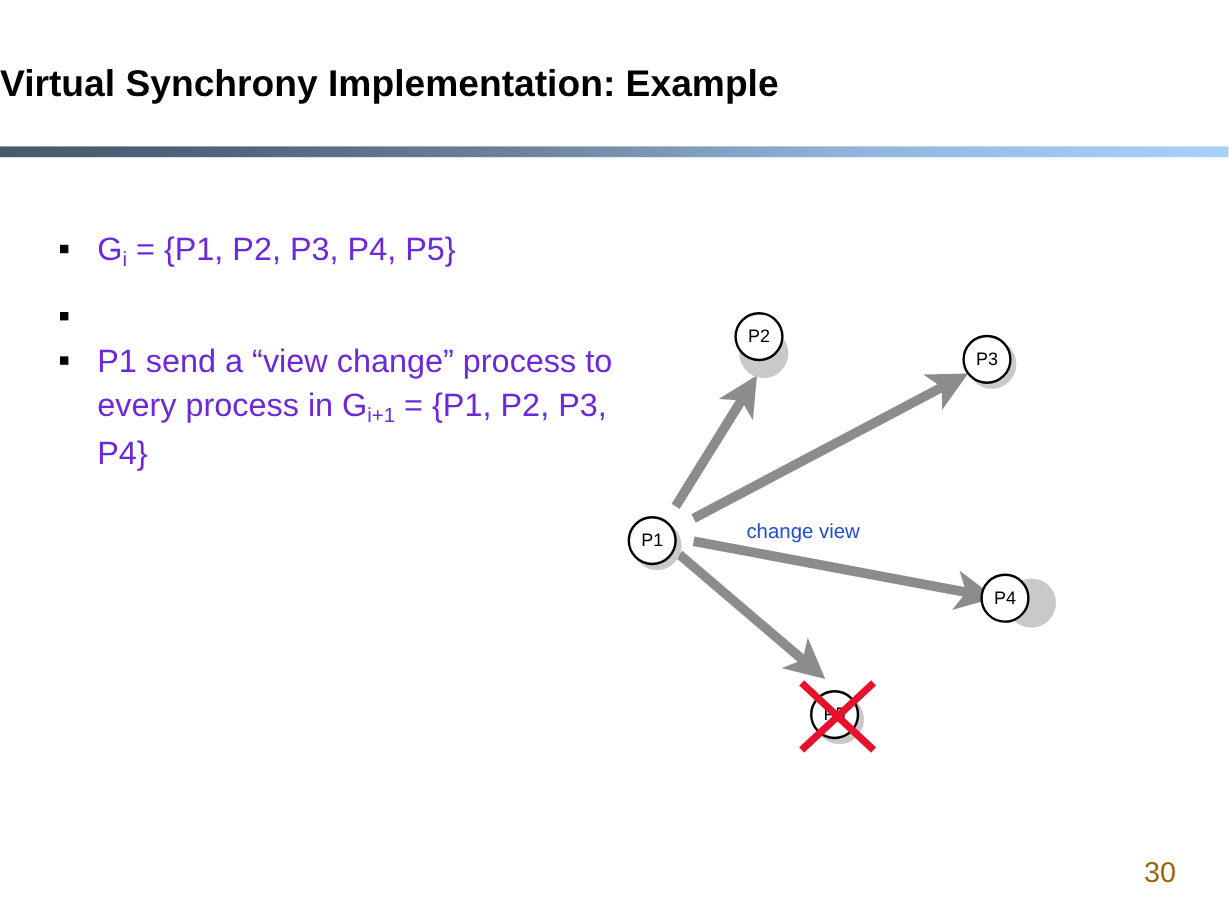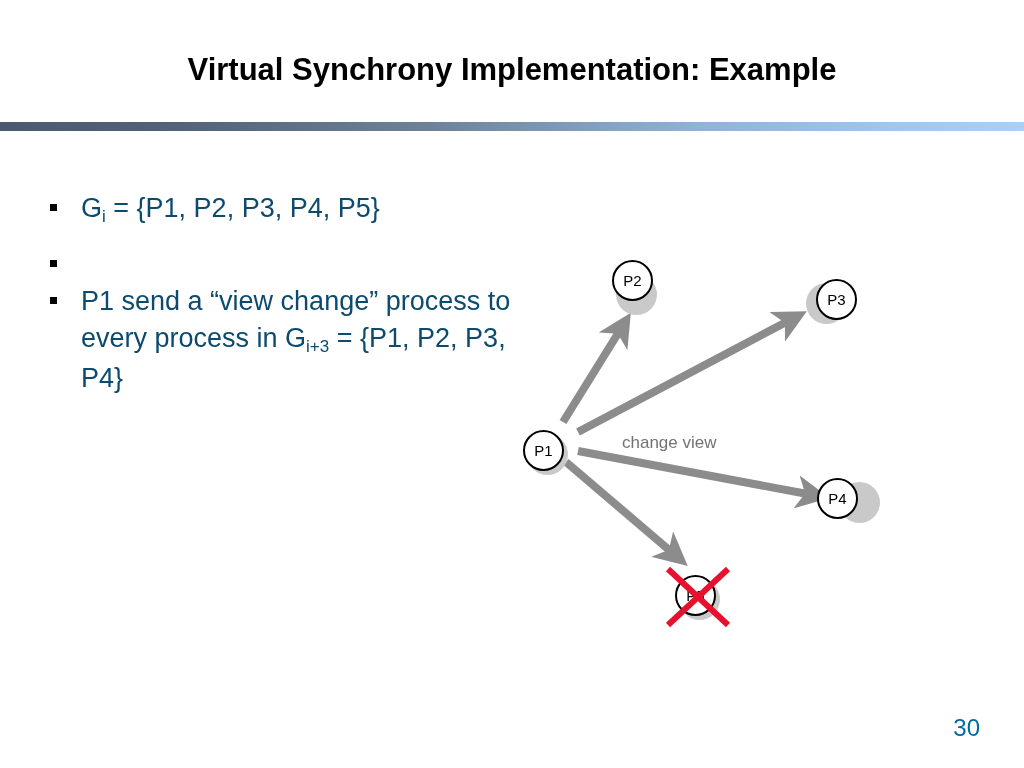--- a/index.html
+++ b/index.html
@@ -15,21 +15,20 @@
     overflow: hidden;
     font-family: "Liberation Sans", sans-serif;
   }
 
   
   #title {
     position: absolute;
     left: 0;
     top: 52px;
     width: 1024px;
-    text-align: center;
     font-size: 31px;
     font-weight: bold;
     color: #000000;
     letter-spacing: 0px;
   }
 
   
   #divider {
     position: absolute;
     left: 0;
@@ -55,21 +54,21 @@
     width: 7px;
     height: 7px;
     background: #000000;
     margin-top: 14px;
     margin-right: 24px;
     flex: 0 0 auto;
   }
   .bullet-text {
     font-size: 27px;
     line-height: 37px;
-    color: #0c4a6e;
+    color: #6d28d9;
   }
   .bullet-text sub {
     font-size: 17px;
     vertical-align: baseline;
     position: relative;
     top: 5px;
   }
 
   
   #diagram {
@@ -105,32 +104,32 @@
     width: 41px;
     height: 41px;
     border-radius: 50%;
     background: #c9c9c9;
     z-index: 2;
   }
 
   #edge-label {
     position: absolute;
     font-size: 17px;
-    color: #737373;
+    color: #1d4ed8;
     white-space: nowrap;
     z-index: 4;
   }
 
   
   #page-number {
     position: absolute;
     right: 44px;
     bottom: 26px;
     font-size: 24px;
-    color: #0369a1;
+    color: #a16207;
   }
 </style>
 </head>
 <body>
 
 <div id="slide">
 
   <div id="title">Virtual Synchrony Implementation: Example</div>
 
   <div id="divider"></div>
@@ -142,21 +141,21 @@
       <div class="bullet-text"><span>G</span><sub>i</sub><span> = {P1, P2, P3, P4, P5}</span></div>
     </div>
 
     <div class="bullet-row">
       <div class="bullet-marker"></div>
     </div>
 
 
     <div class="bullet-row">
       <div class="bullet-marker"></div>
-      <div class="bullet-text"><span>P1 send a “view change” process to every process in  G</span><sub>i+3</sub><span> = {P1, P2, P3, P4}</span></div>
+      <div class="bullet-text"><span>P1 send a “view change” process to every process in  G</span><sub>i+1</sub><span> = {P1, P2, P3, P4}</span></div>
     </div>
 
   </div>
 
   <div id="diagram">
 
     <svg width="420" height="400" viewBox="0 0 420 400">
       <defs>
         <marker id="ah" markerWidth="4.2" markerHeight="4.2" refX="2.1" refY="2.1" orient="auto" markerUnits="strokeWidth">
           <path d="M0,0 L4.2,2.1 L0,4.2 L1.1,2.1 z" fill="#8c8c8c"></path>
@@ -176,21 +175,21 @@
     <div class="node" style="left:23px; top:175px;">
         <span>P1</span>
       </div>
 
     <div class="node-shadow" style="left:116px; top:19px;"></div>
     <div class="node" style="left:112px; top:5px;">
         <span>P2</span>
       </div>
 
     <div class="node-shadow" style="left:306px; top:28px;"></div>
-    <div class="node" style="left:316px; top:24px;text-align:right;">
+    <div class="node" style="left:302px; top:24px;text-align:right;">
         <span>P3</span>
       </div>
 
     <div class="node-shadow" style="left:339px; top:227px;"></div>
     <div class="node" style="left:317px; top:223px;">
         <span>P4</span>
       </div>
 
     <div class="node-shadow" style="left:179px; top:324px;"></div>
     <div class="node" style="left:175px; top:320px;">

